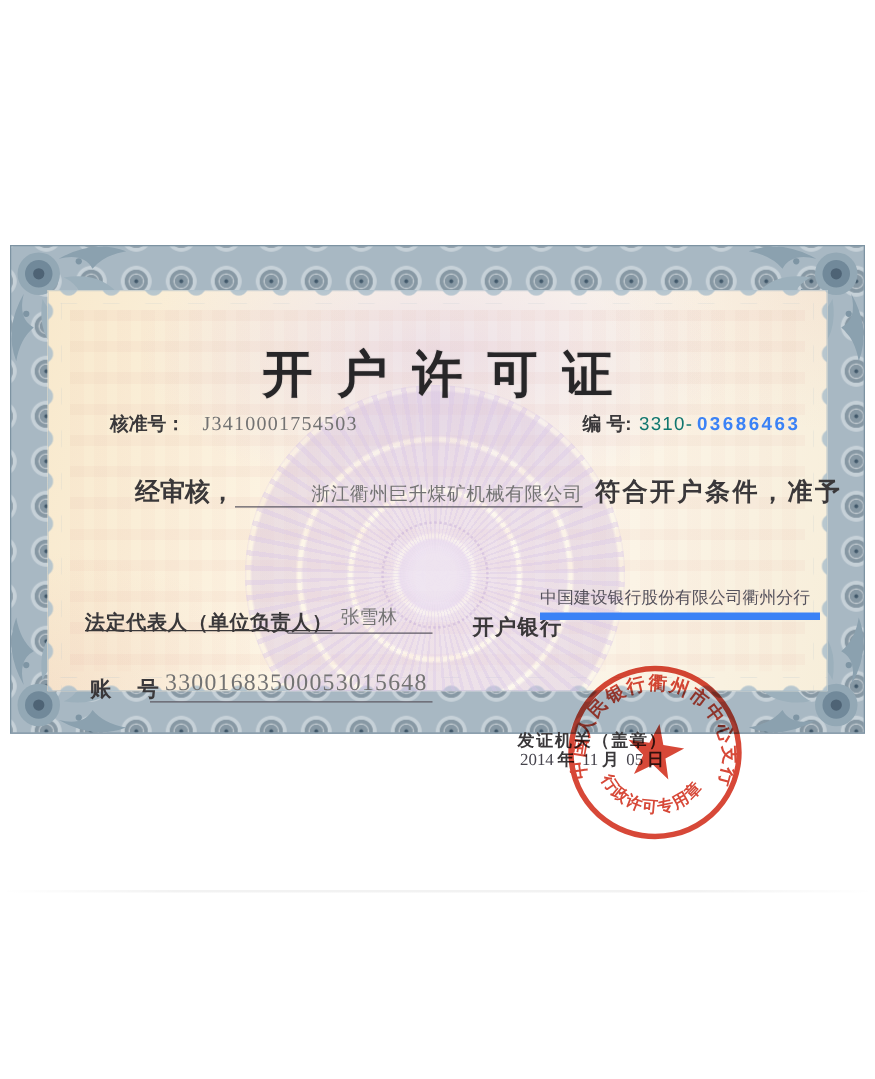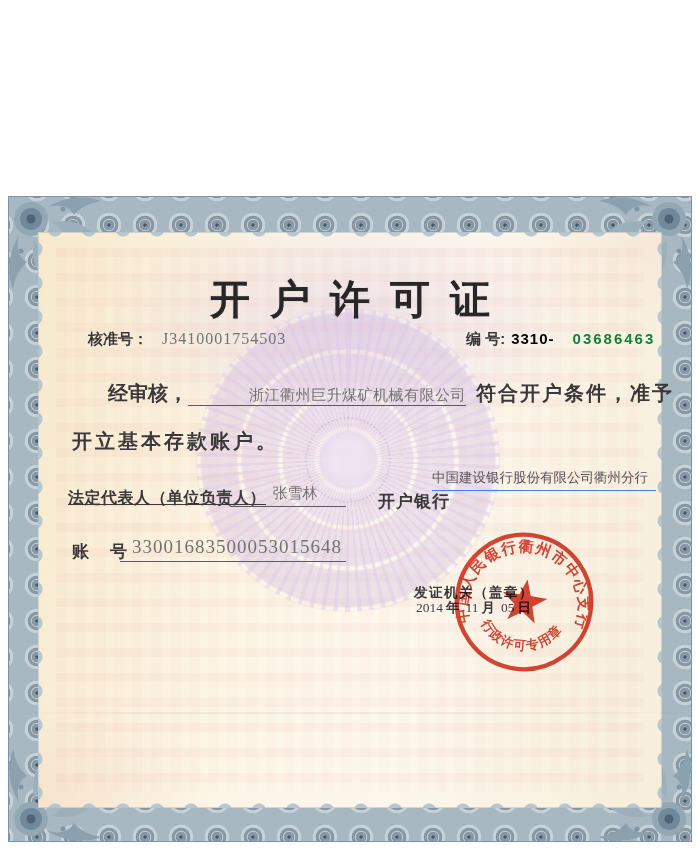--- a/index.html
+++ b/index.html
@@ -1,21 +1,21 @@
 <!DOCTYPE html>
 <html><head>
 <meta charset="utf-8">
 <style>
   * { margin:0; padding:0; box-sizing:border-box; }
   html,body { width:700px; height:863px; background:#ffffff; font-family:"Liberation Sans", sans-serif; }
   .page { position:relative; width:700px; height:863px; background:#ffffff; overflow:hidden; }
   .scan-shadow { position:absolute; left:0; right:0; top:712px; height:2px; background:linear-gradient(90deg, rgba(0,0,0,0), rgba(0,0,0,.05) 20%, rgba(0,0,0,.05) 80%, rgba(0,0,0,0)); }
 
   
-  .cert { position:absolute; left:8px; top:196px; width:684px; height:646px; }
+  .cert { position:absolute; left:8px; top:196px; width:684px; height:391px; }
 
   
   .frame { position:absolute; inset:0; border:1px solid #7d93a2;
     background-color:#a8b8c3;
     background-image:
       radial-gradient(circle, #42596b 1.3px, rgba(66,89,107,0) 1.9px),
       radial-gradient(circle, rgba(255,255,255,0) 5px, rgba(255,255,255,.55) 5.6px, rgba(255,255,255,0) 6.6px),
       radial-gradient(circle, rgba(73,96,112,.5) 9px, rgba(73,96,112,0) 9.6px),
       radial-gradient(circle, rgba(255,255,255,.35) 12px, rgba(255,255,255,0) 12.6px);
     background-size:36px 36px; background-position:10px 10px; }
@@ -76,35 +76,35 @@
     letter-spacing:20px; text-indent:20px; color:#272628; text-shadow:0 0 1px rgba(40,40,40,.4); }
 
   .lab  { font-weight:bold; color:#3a383a; }
   .fill { font-family:"Liberation Serif", serif; color:#737373; }
   .u    { border-bottom:1px solid #5d5a64;text-align:center; }
 
   .row-approve { top:98px; left:50px; font-size:15px; }
   .row-approve .fill { font-size:16px; margin-left:14px; letter-spacing:1px; }
 
   .row-serial { top:98px; left:428px; font-size:15px; }
-  .row-serial .prefix { font-weight:bold; color:#000000; margin-left:6px; letter-spacing:1px; }
-  .row-serial .red { color:#15803d; font-weight:bold; letter-spacing:2px; margin-left:18px; }
+  .row-serial .prefix { font-weight:normal; color:#0f766e; margin-left:6px; letter-spacing:1px; }
+  .row-serial .red { color:#3b82f6; font-weight:bold; letter-spacing:2px; margin-left:3px; }
 
   .row-review { top:148px; left:70px; font-size:20px; }
   .row-review .company { display:inline-block; width:278px; font-size:15px; text-align:right; padding-left:4px;
     vertical-align:baseline; letter-spacing:.5px; }
   .row-review .qualify { margin-left:10px; letter-spacing:2px; }
 
   .row-open { top:196px; left:34px; font-size:20px; letter-spacing:3px; }
 
   .row-legal-label { top:256px; left:30px; font-size:16px; letter-spacing:.5px;text-decoration:underline; }
   .legal-name { top:252px; left:192px; width:116px; font-size:15px; padding-left:14px; padding-bottom:3px; }
   .bank-label { top:258px; left:340px; font-size:17px; letter-spacing:1px; }
   .bank-value { position:absolute; top:236px; left:394px; width:224px; font-family:"Liberation Serif", serif;
-    color:#55525c; font-size:13.5px; line-height:1.45; border-bottom:1px solid #3b82f6; padding-bottom:2px;
+    color:#55525c; font-size:13.5px; line-height:1.45; border-bottom:6px solid #3b82f6; padding-bottom:2px;
     white-space:normal; }
 
   .row-acct-label { top:308px; left:34px; font-size:17px; letter-spacing:2px; }
   .acct-value { top:304px; left:82px; width:226px; font-size:19px; padding-left:8px; padding-bottom:3px; letter-spacing:1px; }
 
   .issuer { top:352px; left:376px; font-size:13.5px; letter-spacing:1.5px; }
   .dateline { top:367px; left:378px; font-size:13.5px; color:#3a383a; }
   .dateline .num { font-family:"Liberation Serif", serif; color:#45434c; }
   .dateline .unit { font-weight:bold; margin:0 6px 0 3px; }
 
@@ -203,21 +203,20 @@
       </div>
 
       <div class="abs row-serial">
         <span class="lab">编 号:</span><span class="prefix">3310-</span><span class="red">03686463</span>
       </div>
 
       <div class="abs row-review">
         <span class="lab">经审核，</span><span class="company fill u">浙江衢州巨升煤矿机械有限公司</span><span class="lab qualify">符合开户条件，准予</span>
       </div>
 
-      <div class="abs row-open lab">开立基本存款账户。</div>
 
       <div class="abs row-legal-label lab">法定代表人（单位负责人）</div>
       <div class="abs legal-name fill u">张雪林</div>
 
       <div class="abs bank-label lab">开户银行</div>
       <div class="bank-value">中国建设银行股份有限公司衢州分行</div>
 
       <div class="abs row-acct-label lab">账　号</div>
       <div class="abs acct-value fill u">33001683500053015648</div>
 

